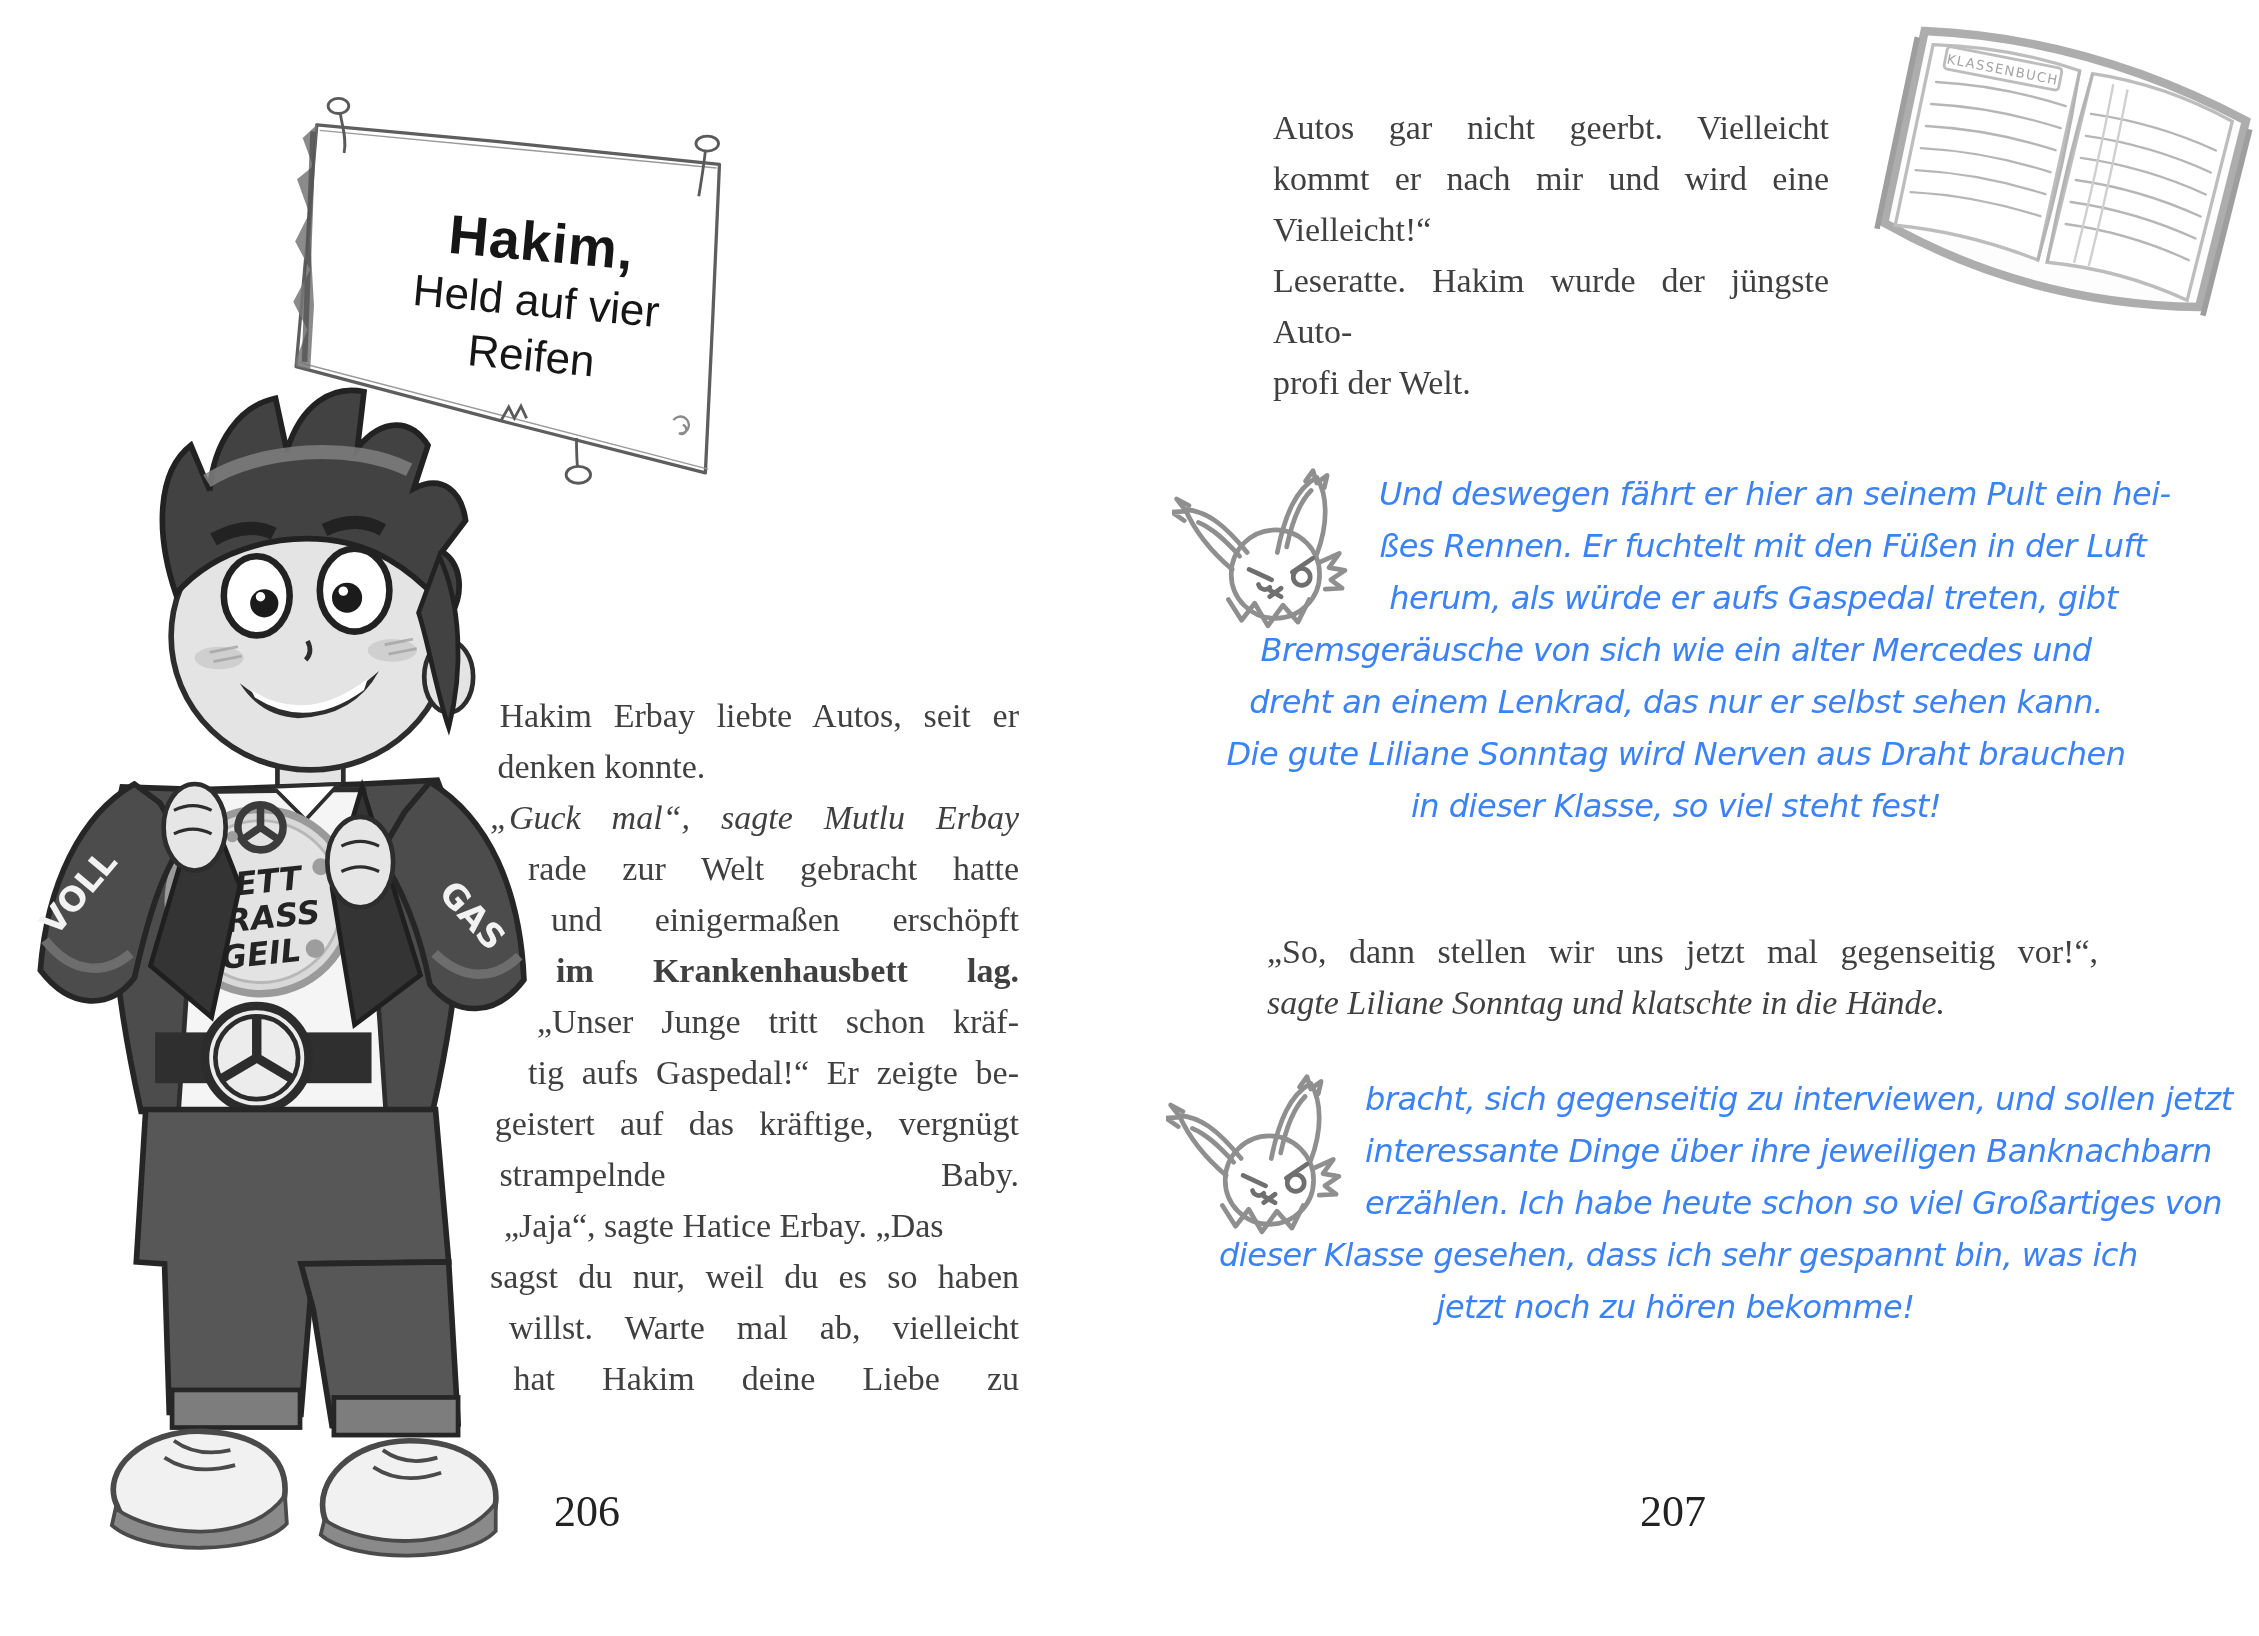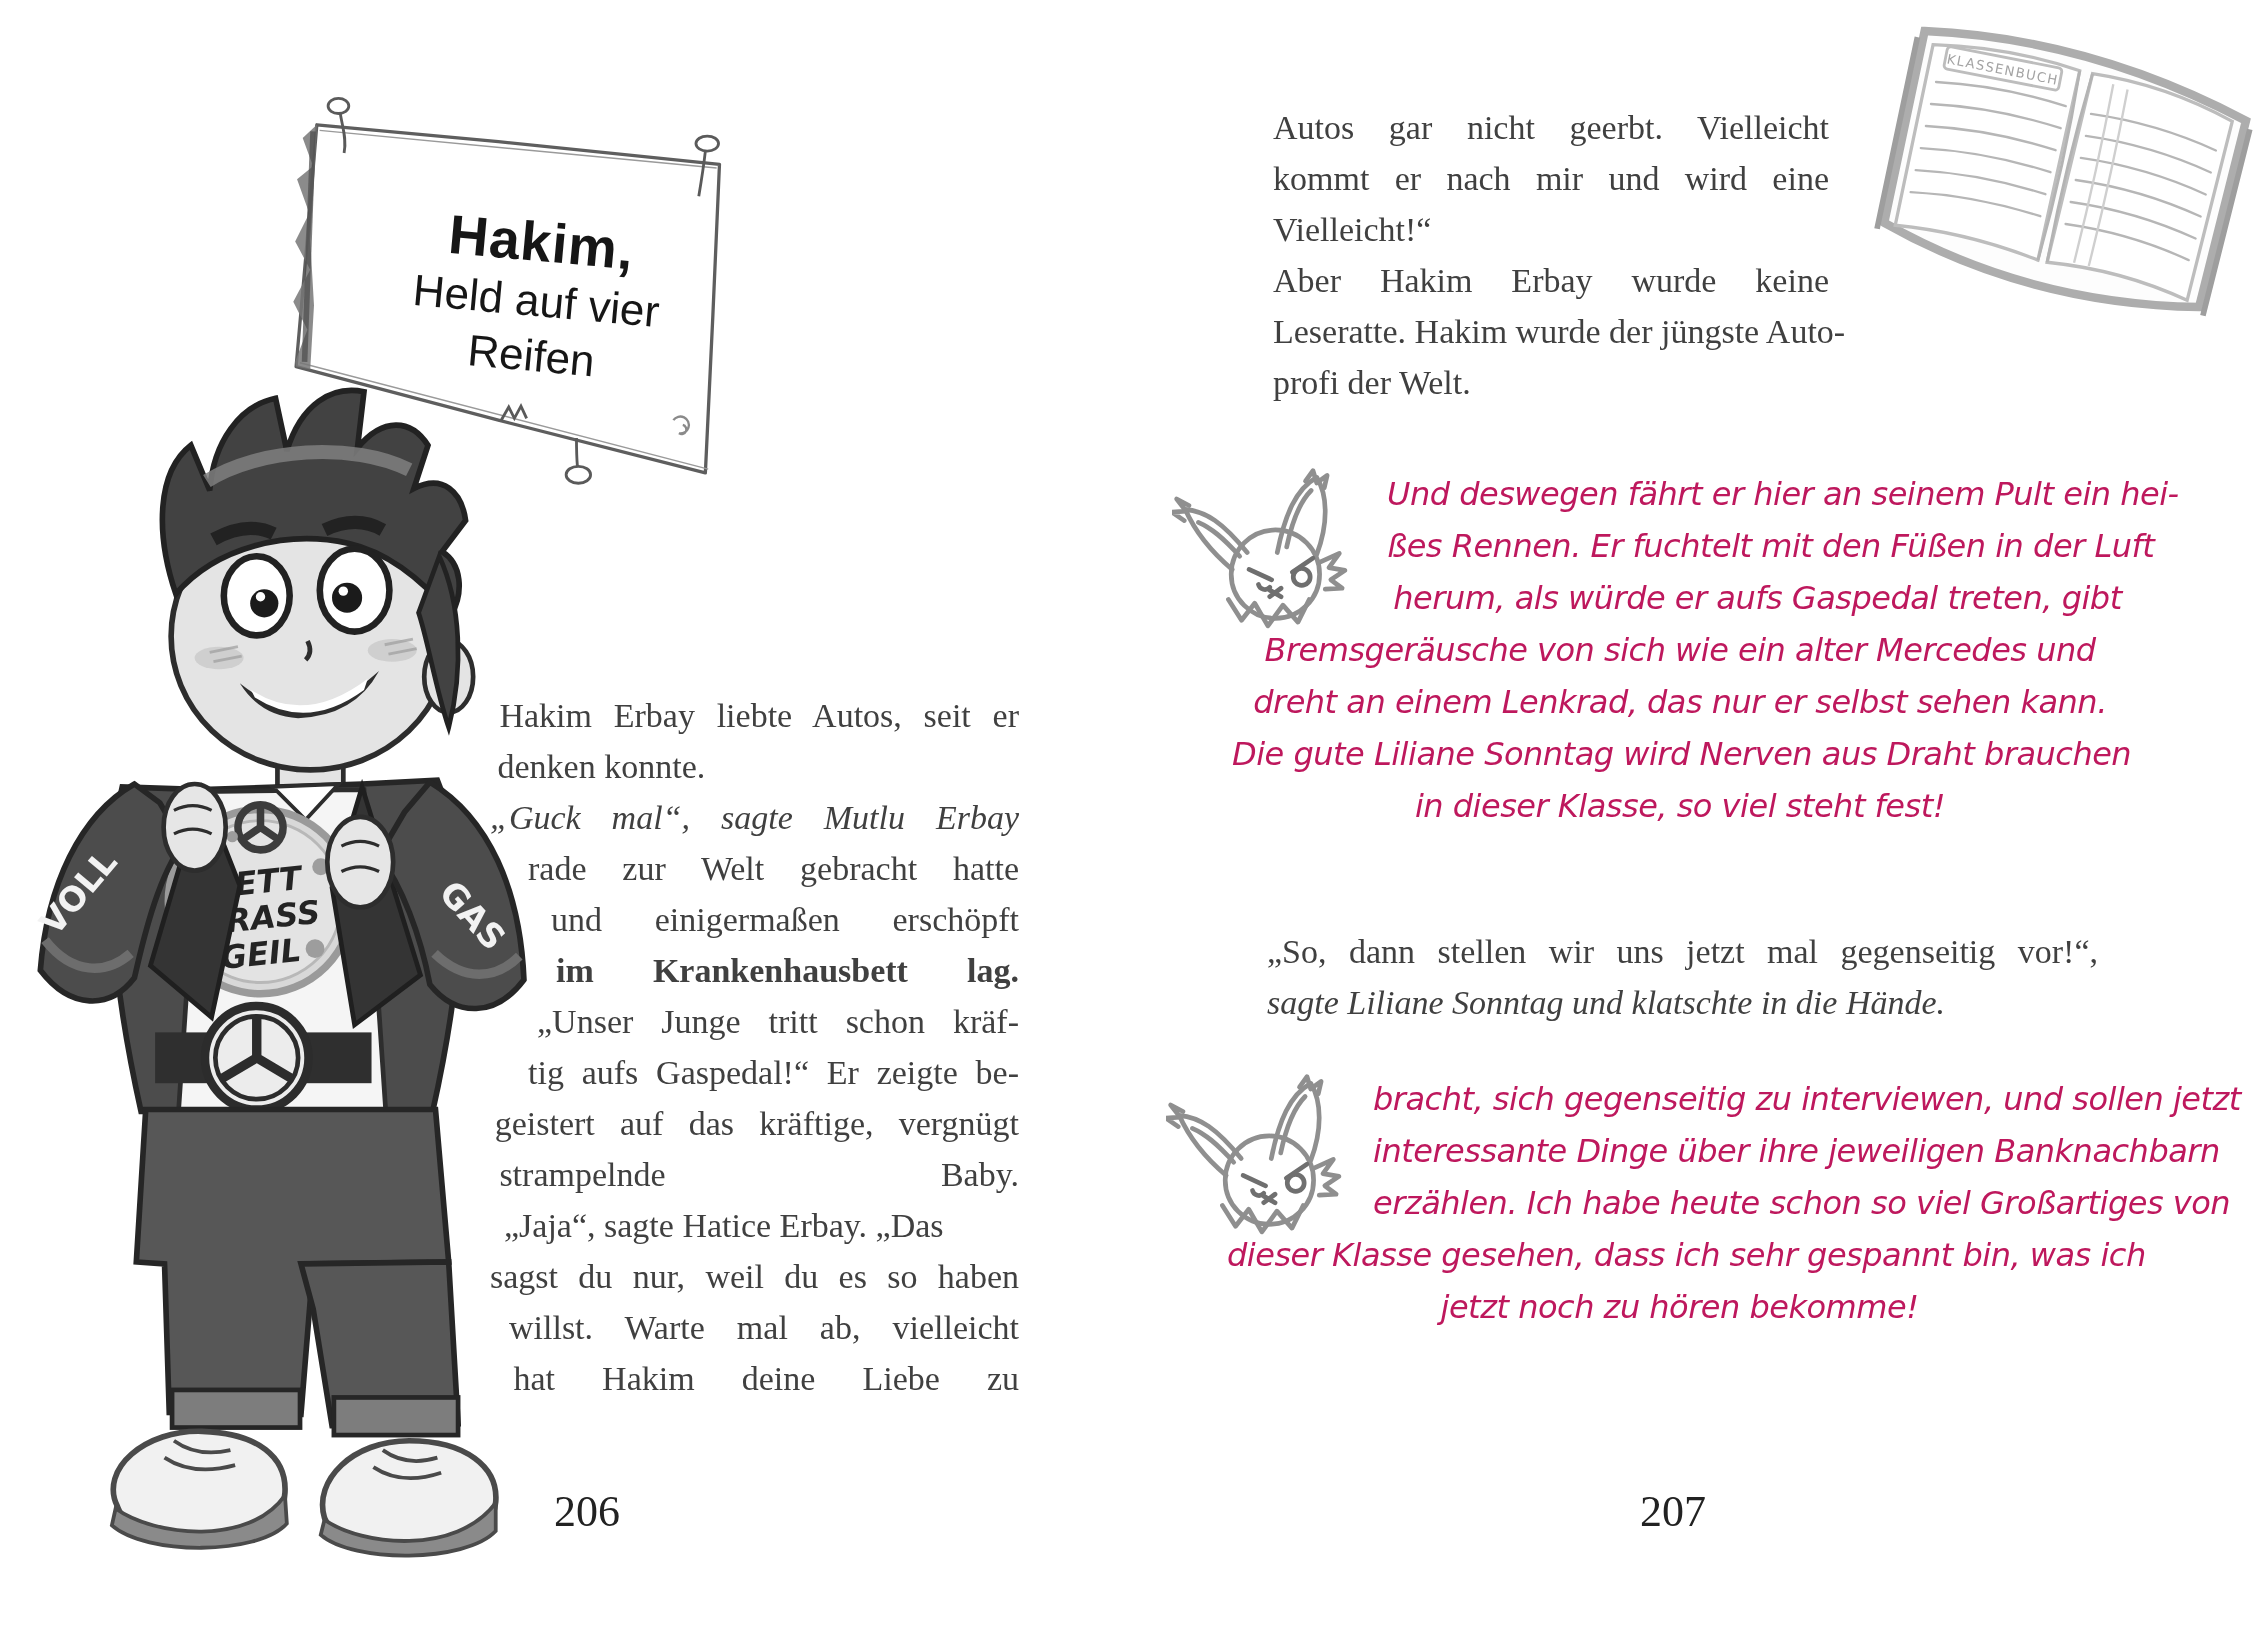--- a/index.html
+++ b/index.html
@@ -45,22 +45,22 @@
   .p207a .bline:nth-child(3),
   .p207a .bline:nth-child(6){text-align:left;text-align-last:auto;}
   .p207a .bline:nth-child(5){text-align:left;text-align-last:auto;white-space:nowrap;}
 
   .p207b{left:1266px;top:926px;width:831px;}
   .p207b .bline:nth-child(2){text-align:left;text-align-last:auto;font-style:italic;}
 
   
   .hline{
     font-family:"DejaVu Sans", sans-serif;font-style:italic;
-    font-size:32px;line-height:52px;color:#be185d;letter-spacing:-0.5px;
-    text-align:center;white-space:nowrap;margin-left:8px;
+    font-size:32px;line-height:52px;color:#3b82f6;letter-spacing:-0.5px;
+    text-align:center;white-space:nowrap;
   }
   .note1{left:1224px;top:468px;width:904px;}
   .note1 .hline:nth-child(-n+3){padding-left:155px;}
   .note2{left:1219px;top:1073px;width:913px;}
   .note2 .hline:nth-child(-n+3){padding-left:146px;}
 
   .pagenum{font-size:44px;color:#222;}
   .pn206{left:554px;top:1486px;}
   .pn207{left:1640px;top:1486px;}
 
@@ -238,21 +238,20 @@
       <path d="M236,52 Q240,150 238,246 M252,54 Q256,150 254,246" stroke="#cfcfcf" stroke-width="2.5" fill="none"></path>
       <rect x="56" y="50" width="124" height="24" rx="4" fill="none" stroke="#bdbdbd" stroke-width="3" transform="rotate(-2 118 62)"></rect>
       <text x="118" y="68" font-size="14" font-family="DejaVu Sans, sans-serif" fill="#a3a3a3" text-anchor="middle" letter-spacing="1.5" transform="rotate(-2 118 62)">KLASSENBUCH</text>
     </g>
   </svg>
 
   <div class="abs p207a" style="left:143px;">
       <div class="bline">Autos gar nicht geerbt. Vielleicht</div>
       <div class="bline">kommt er nach mir und wird eine</div>
       <div class="bline">Vielleicht!“</div>
-      <div class="bline">Aber Hakim Erbay wurde keine</div>
       <div class="bline">Leseratte. Hakim wurde der jüngste Auto-</div>
       <div class="bline">profi der Welt.</div>
     </div>
 
   <svg class="abs" style="left:42px;top:466px;" width="188" height="174" viewBox="0 0 200 185">
     <g class="sk">
       <path d="M112,92 C120,52 132,24 154,12 C166,32 166,62 154,94"></path>
       <path d="M122,86 C128,58 136,38 148,26"></path>
       <path d="M142,16 l8,-11 l4,13 l11,-8 l-3,13"></path>
       <path d="M80,92 C54,60 36,48 14,46 C22,64 38,88 64,110"></path>

